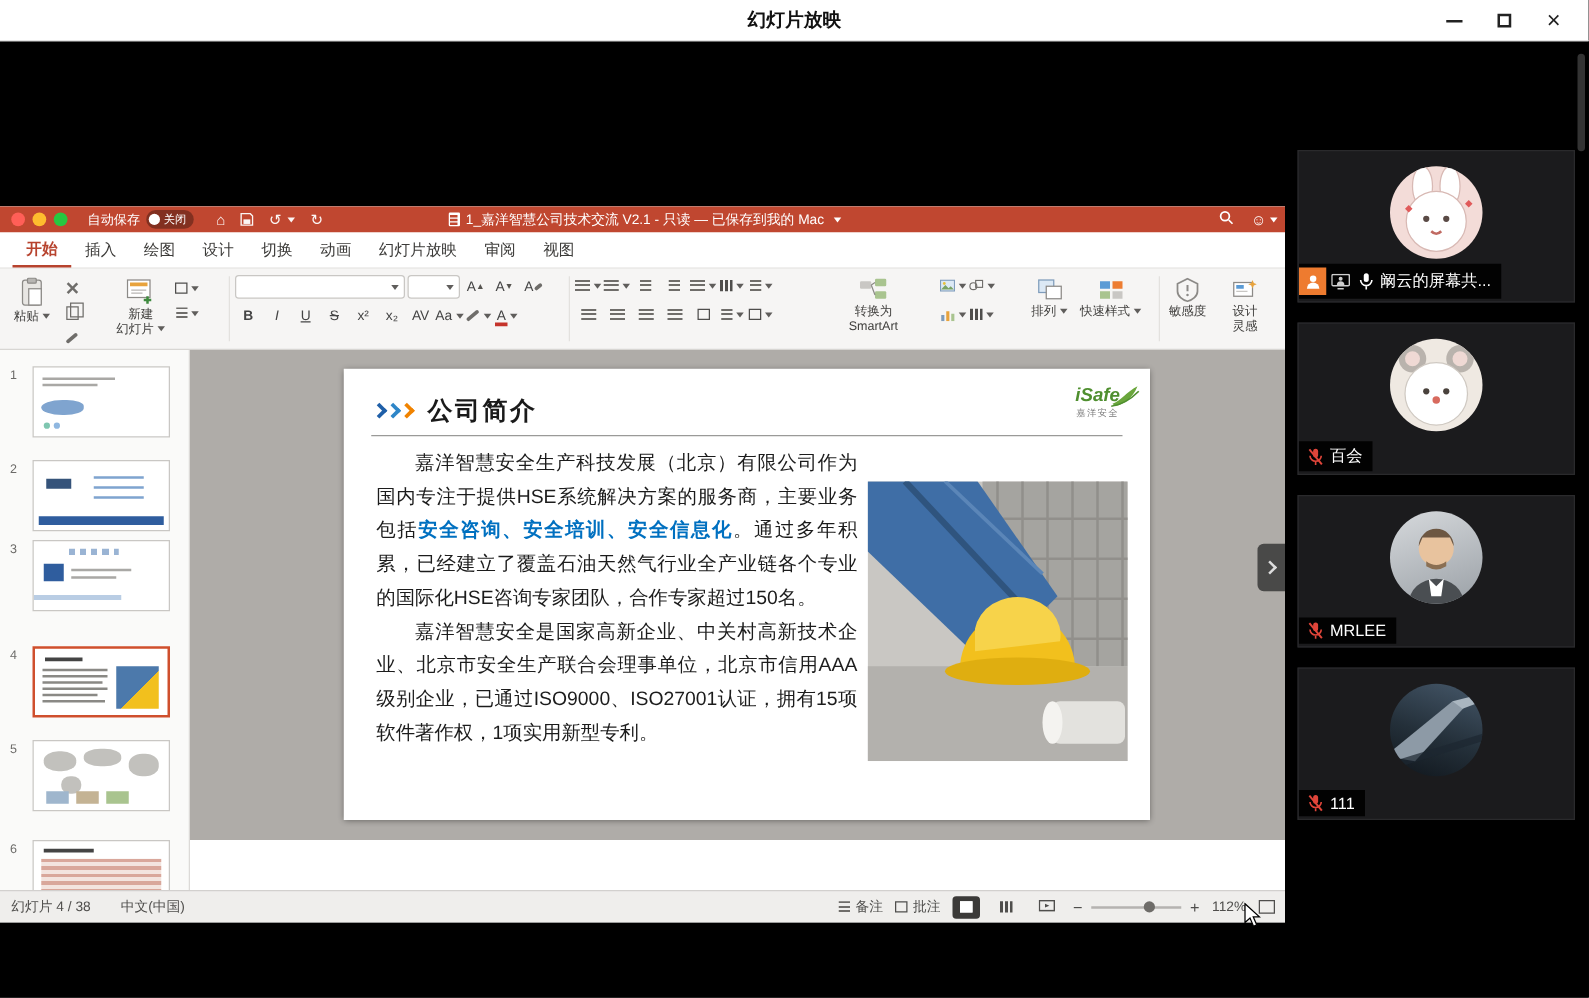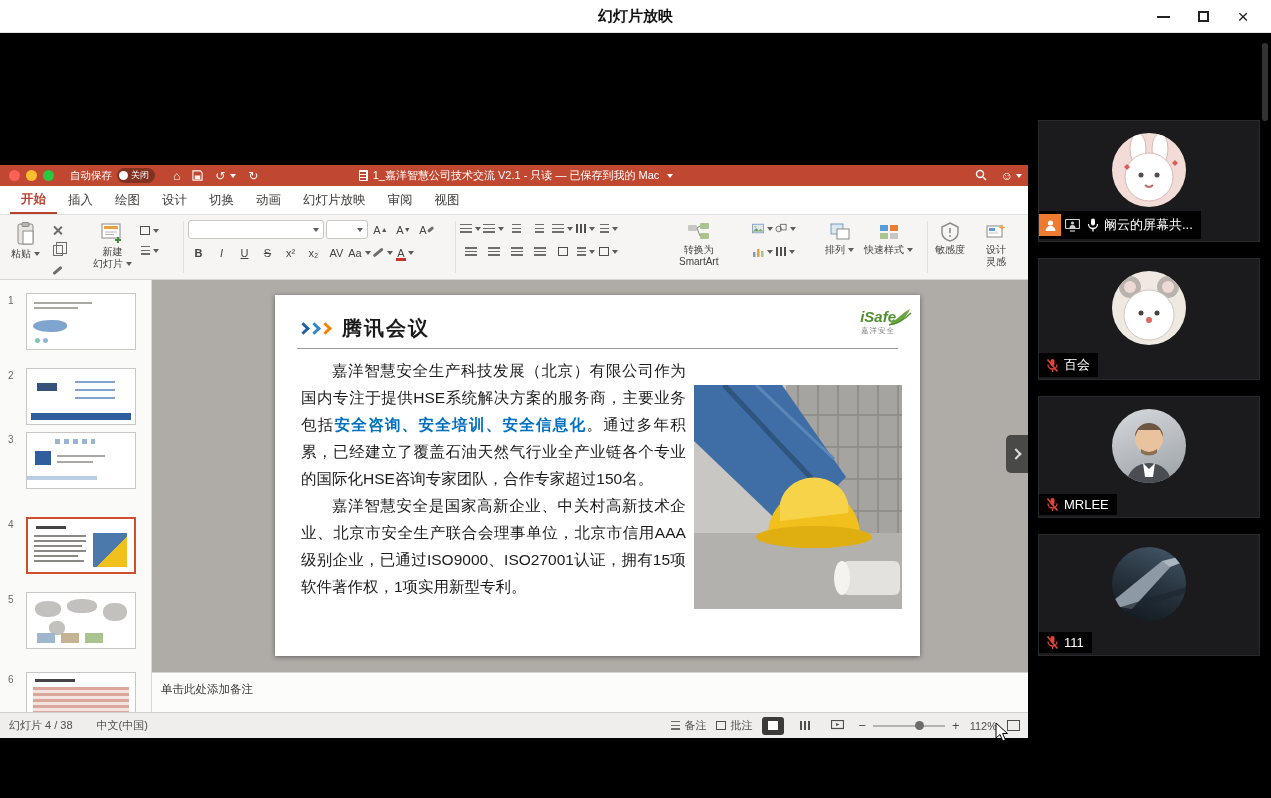--- a/index.html
+++ b/index.html
@@ -561,21 +561,21 @@
 
       <div class="canvas">
         <div class="slide">
 
           <div class="slide-head">
             <span class="chevs">
               <span class="chev c1"></span>
                 <span class="chev c2"></span>
                 <span class="chev c3"></span>
             </span>
-            <span class="slide-title">腾讯会议</span>
+            <span class="slide-title">公司简介</span>
             <span class="logo">
               <span style="position:relative;display:inline-block;">
                 <span class="logo-main">iSafe</span>
                 <svg class="leaf" width="24" height="20" viewBox="0 0 24 20">
                     <path d="M2,16 C8,14 14,6 22,2 C18,12 10,17 4,18 z" fill="#6aa63c"></path>
                     <path d="M1,18 C9,17 17,12 23,6" stroke="#4f8f2f" fill="none" stroke-width="1.4"></path>
                   </svg>
               </span>
               <div class="logo-sub">嘉洋安全</div>
             </span>
@@ -610,23 +610,20 @@
                 <path d="M86,118 a34,30 0 0 1 68,10 l-68,8 z" fill="#f7d34a"></path>
                 <ellipse cx="120" cy="152" rx="58" ry="11" fill="#dfae10"></ellipse>
                 <rect x="148" y="176" width="58" height="34" rx="6" fill="#e3e2de"></rect>
                 <ellipse cx="148" cy="193" rx="8" ry="17" fill="#f4f3f0"></ellipse>
               </svg>
             </div>
           </div>
         </div>
       </div>
 
-      <div class="notes">
-        <div class="notes-text">单击此处添加备注</div>
-      </div>
 
       <div class="statusbar">
         <div class="sb-left">
           <span>幻灯片 4 / 38</span>
           <span>中文(中国)</span>
         </div>
         <div class="sb-right">
           <span class="sb-btn">
               <span class="lines sm"></span>
               <span>备注</span>

